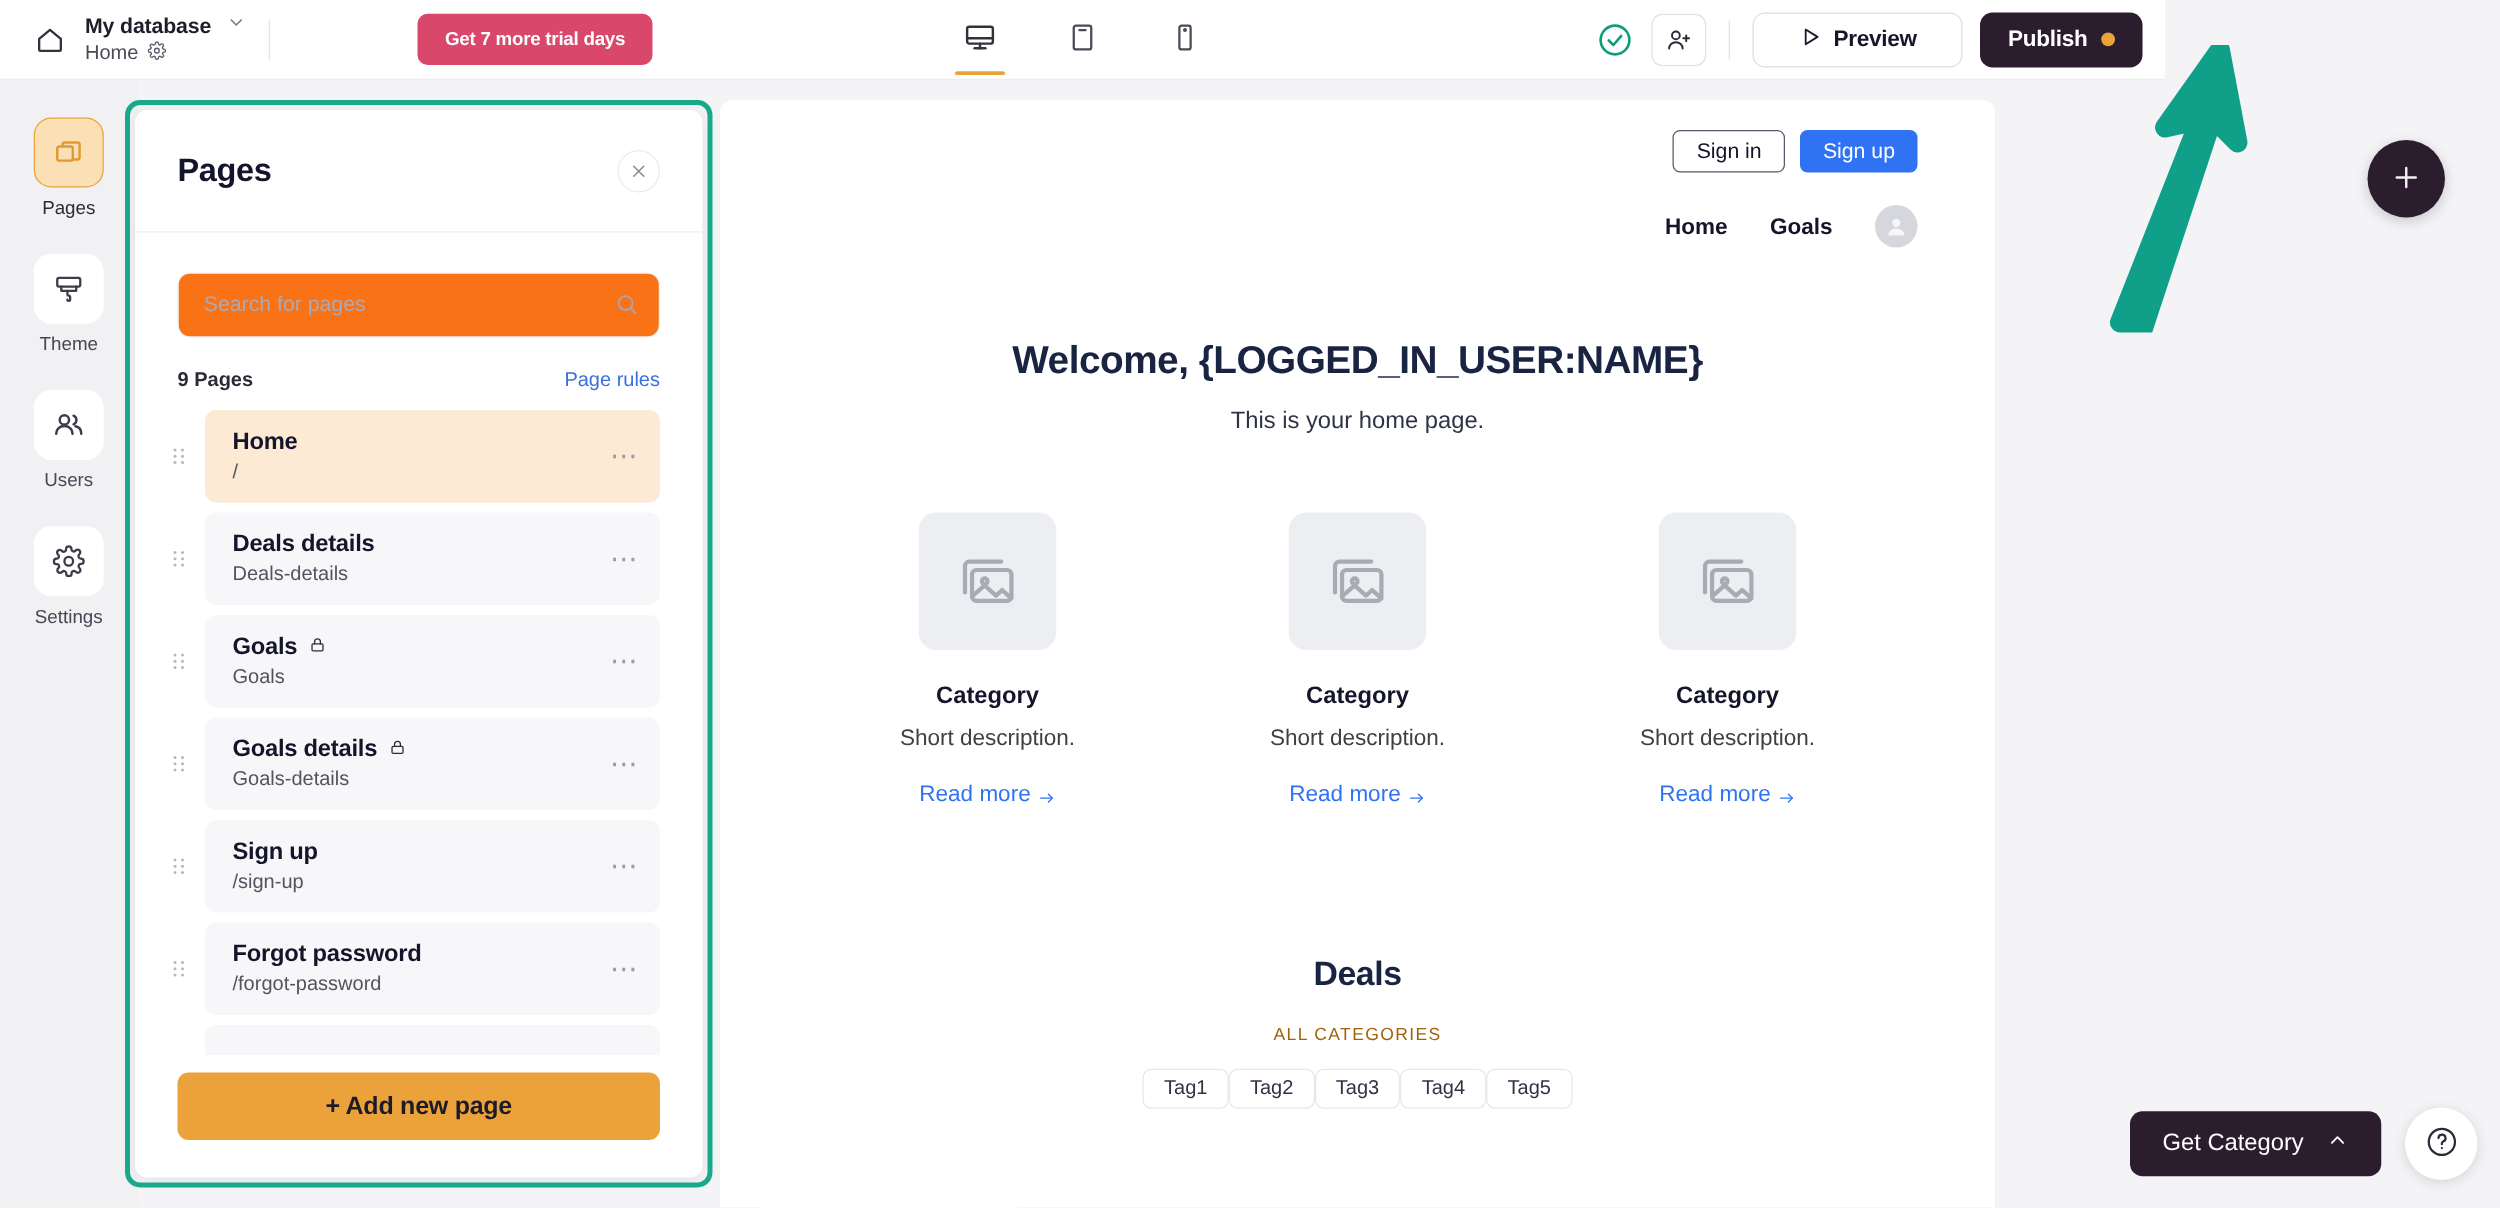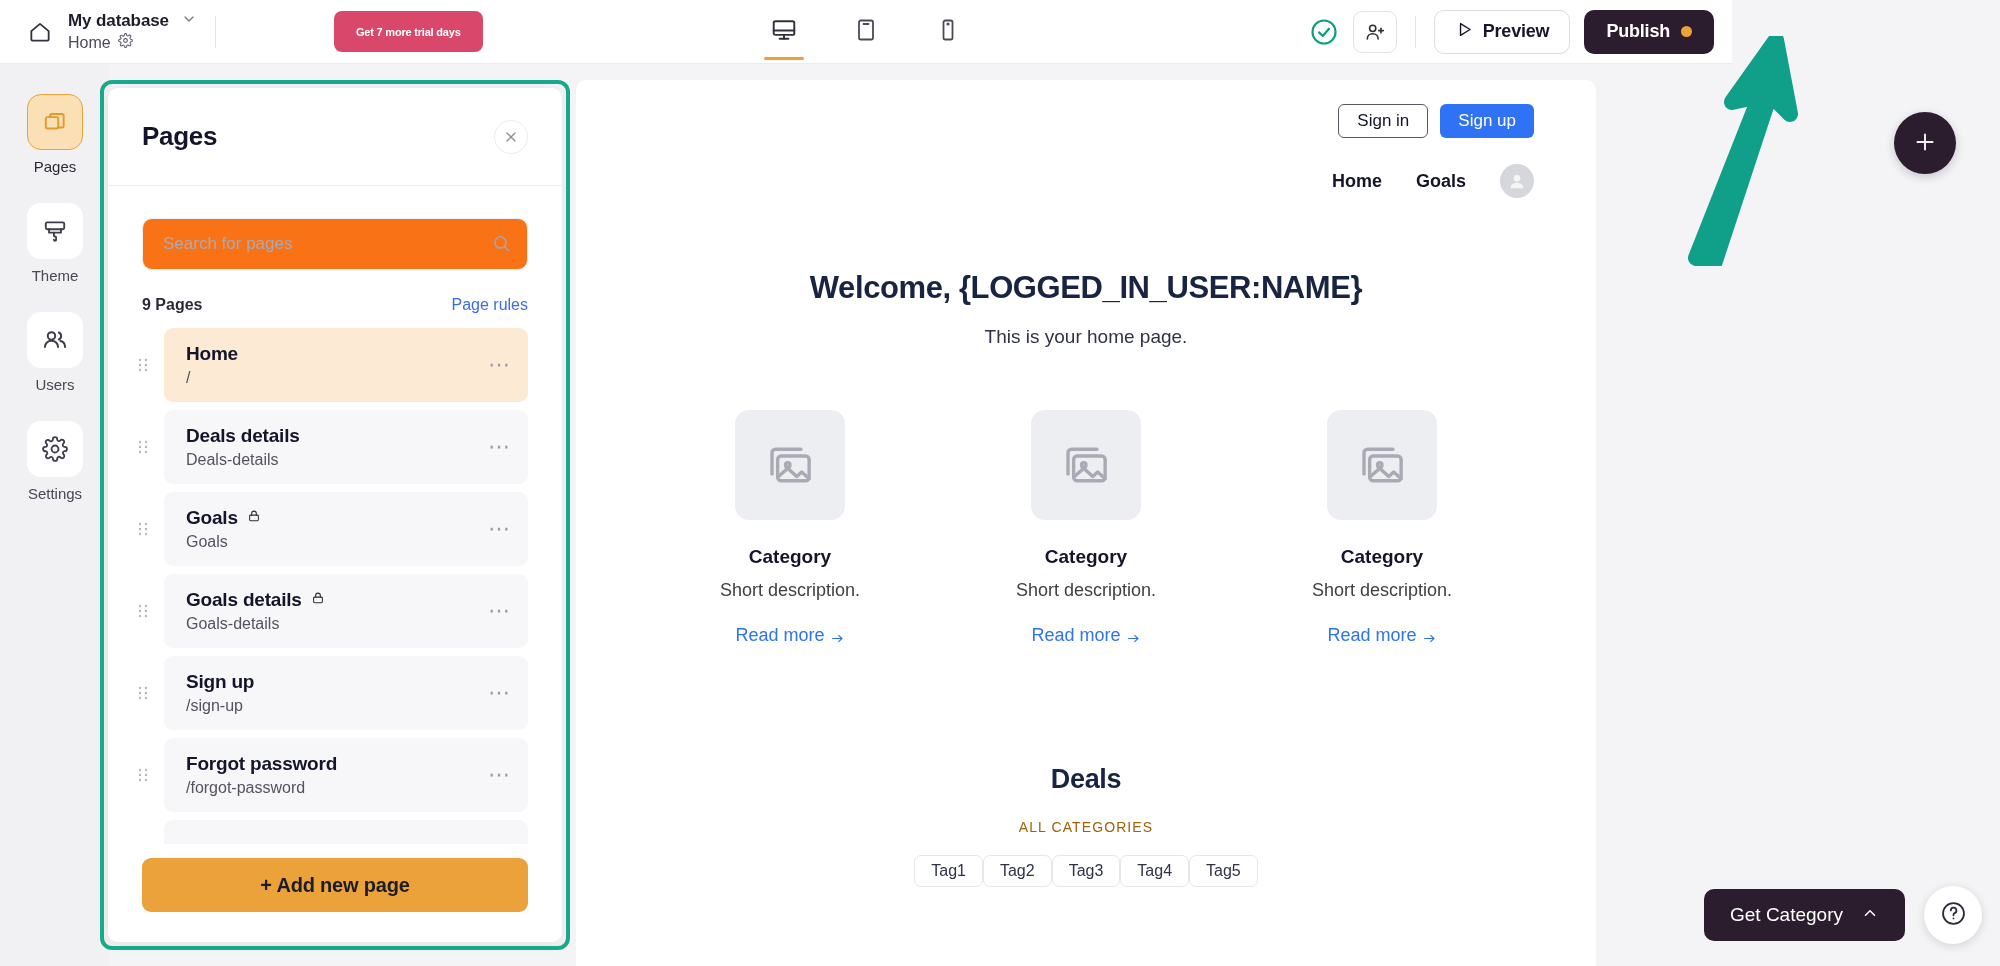--- a/index.html
+++ b/index.html
@@ -20,38 +20,38 @@
   .home-icon-btn { margin-left: 18px; width: 44px; height: 44px; display:flex; align-items:center; justify-content:center; border-radius:8px; }
   .db-block { margin-left: 6px; display: flex; flex-direction: column; justify-content: center; }
   .db-row { display: flex; align-items: center; gap: 12px; }
   .db-title { font-size: 17px; font-weight: 700; color: #1d1d2b; letter-spacing: -0.1px; }
   .chev-down { color: #7a7a8c; }
   .db-sub-row { display: flex; align-items: center; gap: 7px; margin-top: 2px; }
   .db-sub { font-size: 16px; color: #4a4a59; }
   .topbar-divider { width: 1px; height: 32px; background: #e2e2e8; margin: 0 18px; }
   .trial-btn {
     margin-left: 100px; background: #d9486b; color: #fff; border: none;
-    border-radius: 8px; padding: 0 22px; height: 41px; font-size: 11px;
+    border-radius: 8px; padding: 0 22px; height: 41px; font-size: 15px;
     font-weight: 700; font-family: inherit; cursor: pointer; letter-spacing: -0.2px;
   }
   .device-group { position: absolute; left: 50%; transform: translateX(-50%); display: flex; gap: 38px; align-items: flex-end; height:64px; }
   .device-btn { position: relative; width: 44px; height: 56px; display:flex; align-items:center; justify-content:center; padding-bottom:12px; cursor:pointer; }
   .device-btn.active::after {
     content: ""; position: absolute; left: 2px; right: 2px; bottom: 4px;
     height: 3px; background: #eba23b; border-radius: 2px;
   }
   .topbar-right { position: absolute; right: 18px; display: flex; align-items: center; gap: 14px; }
   .check-circle { width: 30px; height: 30px; display:flex; align-items:center;justify-content:center; }
   .icon-btn-sq {
     width: 44px; height: 42px; border: 1px solid #e2e2e8; border-radius: 9px;
     background: #fff; display:flex; align-items:center; justify-content:center; cursor:pointer;
   }
   .preview-btn {
     height: 44px; border: 1px solid #dcdce4; border-radius: 10px; background: #fff;
-    display: flex; align-items: center; gap: 9px; padding: 0 20px;
+    display: flex; align-items: center; gap: 9px; padding: 0 36px;
     font-size: 18px; font-weight: 700; color: #17172a; cursor: pointer; font-family: inherit;
     letter-spacing: -0.2px;
   }
   .publish-btn {
     height: 44px; border: none; border-radius: 10px; background: #2b1d2e; color: #fff;
     display: flex; align-items: center; gap: 11px; padding: 0 22px;
     font-size: 18px; font-weight: 700; cursor: pointer; font-family: inherit;
     letter-spacing: -0.2px;
     justify-content: center;
   }

